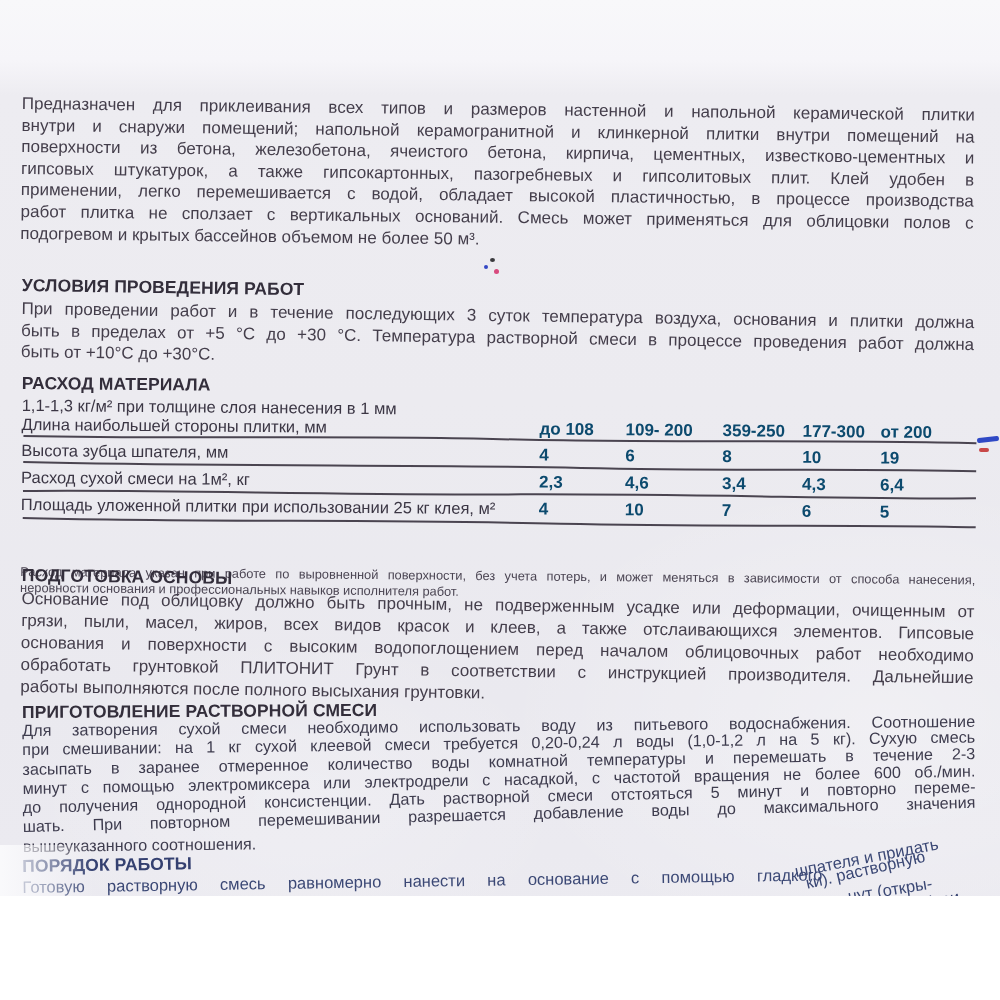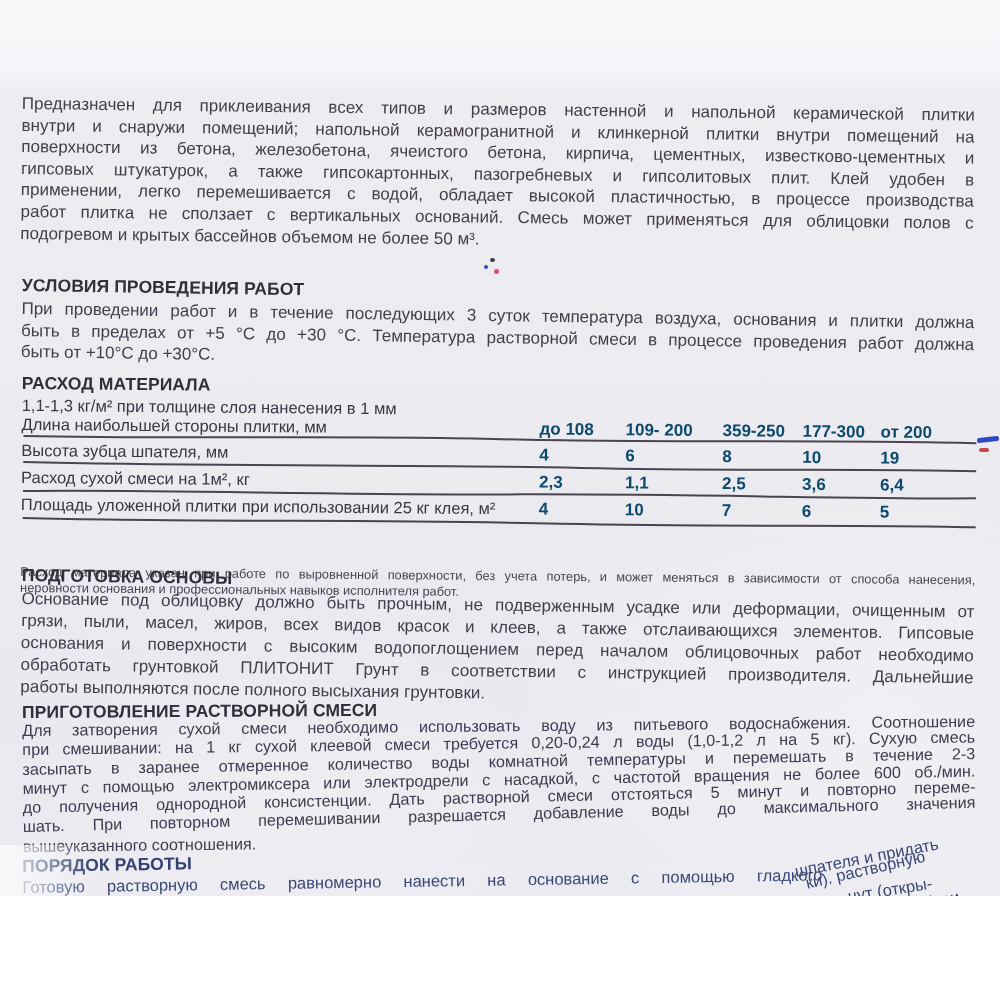--- a/index.html
+++ b/index.html
@@ -116,23 +116,23 @@
           <span class="tv c4">10</span>
           <span class="tv c5">19</span>
         </div>
         <svg class="rule rl2" viewBox="0 0 957 10" preserveAspectRatio="none">
             <path d="M2,5 C200,8 380,4 560,6 C720,8 850,4 955,6" fill="none" stroke="#4a4450" stroke-width="2"></path>
           </svg>
 
         <div class="trow r3">
           <span class="tlabel">Расход сухой смеси на 1м², кг</span>
           <span class="tv c1">2,3</span>
-          <span class="tv c2">1,1</span>
-          <span class="tv c3">2,5</span>
-          <span class="tv c4">3,6</span>
+          <span class="tv c2">4,6</span>
+          <span class="tv c3">3,4</span>
+          <span class="tv c4">4,3</span>
           <span class="tv c5">6,4</span>
         </div>
         <svg class="rule rl3" viewBox="0 0 957 10" preserveAspectRatio="none">
             <path d="M2,6 C150,3 320,8 500,5 C680,3 840,7 955,5" fill="none" stroke="#4a4450" stroke-width="2"></path>
           </svg>
 
         <div class="trow r4">
           <span class="tlabel">Площадь уложенной плитки при использовании 25 кг клея, м²</span>
           <span class="tv c1">4</span>
           <span class="tv c2">10</span>

